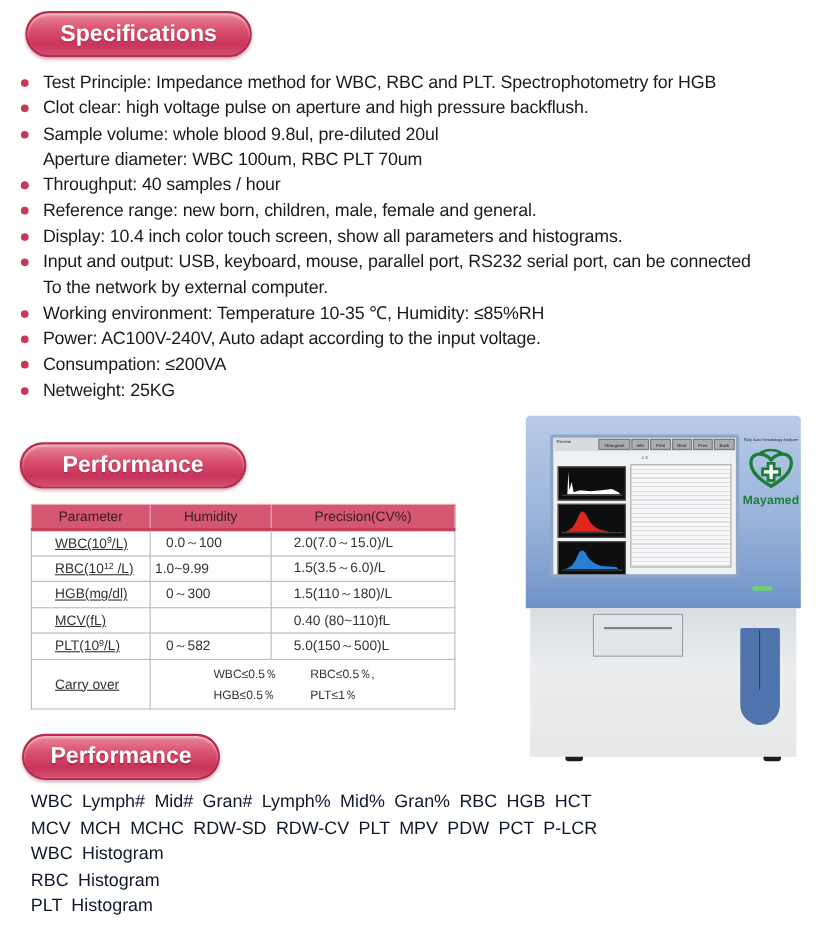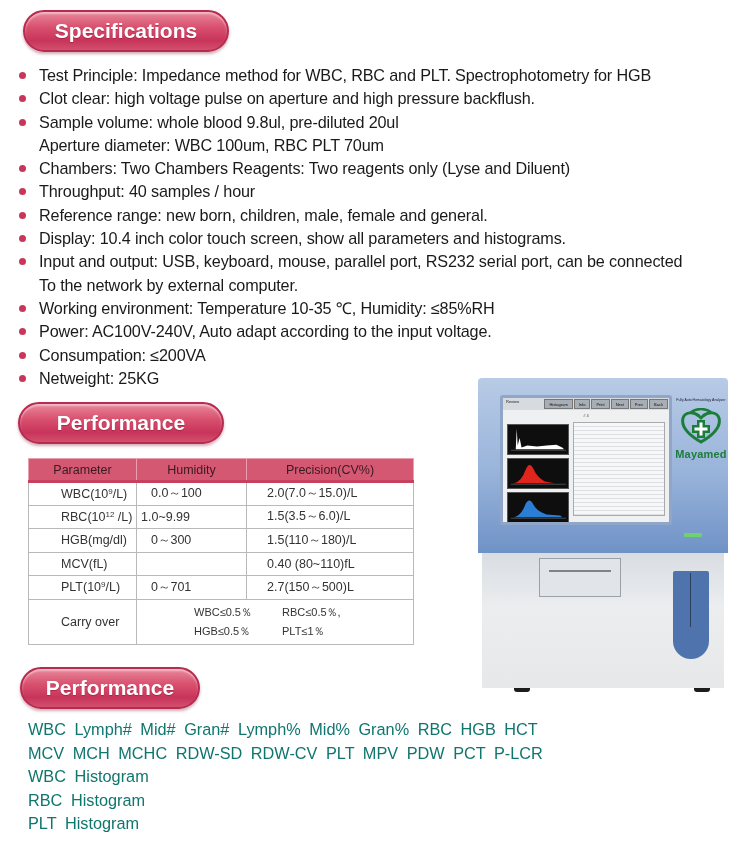--- a/index.html
+++ b/index.html
@@ -31,28 +31,28 @@
 
   table.perf {
     position: absolute; left: 28px; top: 458px; width: 386px;
     border-collapse: collapse; font-size: 12.5px; color: #333;
   }
   table.perf th {
     background: #d55873; color: #3a1a22; font-weight: normal; height: 23px;
     border: 1px solid #e7a1b1; border-bottom: 3px solid #c7415f;
   }
   table.perf td { border: 1px solid #b9b9b9; height: 23.5px; }
-  table.perf td.c1 { padding-left: 32px; width: 108px; }
+  table.perf td.c1 { padding-left: 21px; width: 108px; text-decoration: underline; }
   table.perf td.c2 { width: 110px; padding-left: 14px; }
   table.perf td.c3 { padding-left: 20px; }
   table.perf tr.carry td { height: 45px; }
   .carry-grid { display: grid; grid-template-columns: 88px 80px; row-gap: 4px; margin-left: 57px; font-size: 11px; }
   sup { font-size: 8px; vertical-align: 4px; }
 
-  .params { position: absolute; left: 28px; top: 718px; font-size: 16.3px; line-height: 23.5px; color: #0f766e; }
+  .params { position: absolute; left: 28px; top: 718px; font-size: 16.3px; line-height: 23.5px; color: #0f172a; }
   .params .row { white-space: nowrap; word-spacing: 4px; }
 
   
   .device { position: absolute; left: 478px; top: 378px; width: 250px; height: 316px; }
   .dev-top {
     position: absolute; left: 0; top: 0; width: 250px; height: 175px;
     background: linear-gradient(180deg, #b8cbe6 0%, #98b3da 55%, #6f92c6 100%);
     border-radius: 4px 4px 0 0;
   }
   .screen-bezel {
@@ -85,21 +85,21 @@
 </style>
 </head>
 <body>
 
 <div id="pill-spec" class="pill">Specifications</div>
 
 <ul class="spec-list">
   <li><span class="bullet"></span><span>Test Principle: Impedance method for WBC, RBC and PLT. Spectrophotometry for HGB</span></li>
   <li><span class="bullet"></span><span>Clot clear: high voltage pulse on aperture and high pressure backflush.</span></li>
   <li><span class="bullet"></span><span>Sample volume: whole blood 9.8ul, pre-diluted 20ul</span><span class="cont">Aperture diameter: WBC 100um, RBC PLT 70um</span></li>
-  <li><span class="bullet"></span><span>Chambers: Two Chambers Reagents: Two reagents only (Lyse and Diluent)</span></li>
+  <li><span class="bullet"></span></li>
   <li><span class="bullet"></span><span>Throughput: 40 samples / hour</span></li>
   <li><span class="bullet"></span><span>Reference range: new born, children, male, female and general.</span></li>
   <li><span class="bullet"></span><span>Display: 10.4 inch color touch screen, show all parameters and histograms.</span></li>
   <li><span class="bullet"></span><span>Input and output: USB, keyboard, mouse, parallel port, RS232 serial port, can be connected</span><span class="cont">To the network by external computer.</span></li>
   <li><span class="bullet"></span><span>Working environment: Temperature 10-35 ℃, Humidity: ≤85%RH</span></li>
   <li><span class="bullet"></span><span>Power: AC100V-240V, Auto adapt according to the input voltage.</span></li>
   <li><span class="bullet"></span><span>Consumpation: ≤200VA</span></li>
   <li><span class="bullet"></span><span>Netweight: 25KG</span></li>
 </ul>
 
@@ -129,22 +129,22 @@
       <td class="c2">0～300</td>
       <td class="c3">1.5(110～180)/L</td>
     </tr>
     <tr>
       <td class="c1"><span>MCV(fL)</span><sup></sup><span></span></td>
       <td class="c2"></td>
       <td class="c3">0.40 (80~110)fL</td>
     </tr>
     <tr>
       <td class="c1"><span>PLT(10</span><sup>9</sup><span>/L)</span></td>
-      <td class="c2">0～701</td>
-      <td class="c3">2.7(150～500)L</td>
+      <td class="c2">0～582</td>
+      <td class="c3">5.0(150～500)L</td>
     </tr>
     <tr class="carry">
       <td class="c1">Carry over</td>
       <td colspan="2">
         <div class="carry-grid">
           <span>WBC≤0.5％</span>
           <span>RBC≤0.5％,</span>
           <span>HGB≤0.5％</span>
           <span>PLT≤1％</span>
         </div>

